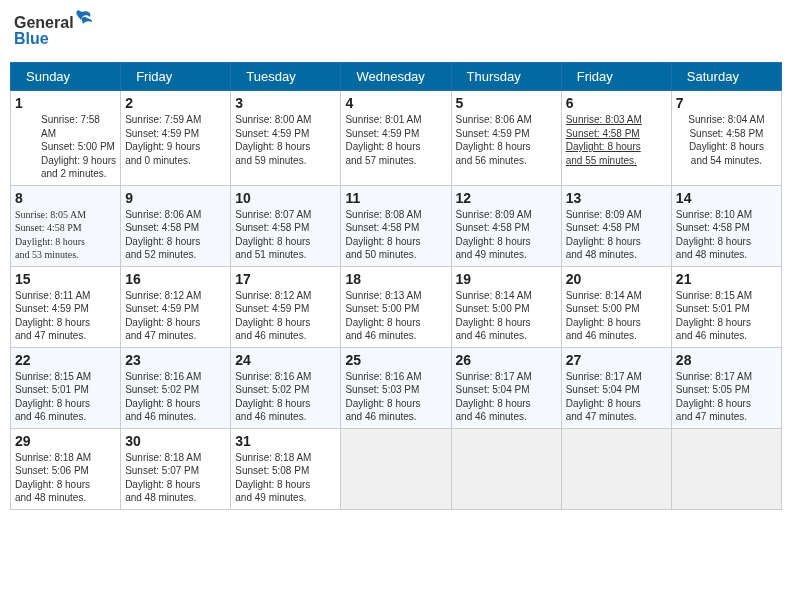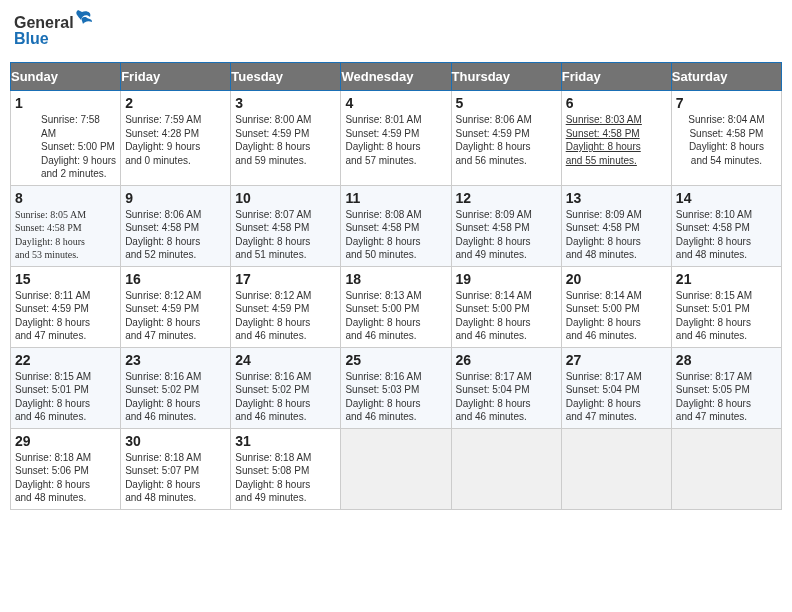--- a/index.html
+++ b/index.html
@@ -33,26 +33,26 @@
     .location {
       font-size: 14px;
       color: #555;
     }
     table {
       width: 100%;
       border-collapse: collapse;
       font-size: 10.5px;
     }
     thead tr th {
-      background-color: #737373;
+      background-color: #0369a1;
       color: #fff;
-      padding: 6px 0;
+      padding: 6px 15px;
       text-align: left;
       font-size: 13px;
-      font-weight: bold;
+      font-weight: normal;
       border: 1px solid #1a6fb5;
     }
     tbody tr td {
       border: 1px solid #ccc;
       padding: 4px 4px;
       vertical-align: top;
       width: 14.28%;
     }
     tbody tr:nth-child(even) td {
       background-color: #f5f8fc;
@@ -111,21 +111,21 @@
         <td>
           <span class="day-number">1</span>
           <div class="day-info" style="white-space: pre-line; margin-left: 26px;">Sunrise: 7:58 AM
 Sunset: 5:00 PM
 Daylight: 9 hours
 and 2 minutes.</div>
         </td>
         <td>
           <span class="day-number">2</span>
           <div class="day-info" style="white-space: pre-line;">Sunrise: 7:59 AM
-Sunset: 4:28 PM
+Sunset: 4:59 PM
 Daylight: 9 hours
 and 0 minutes.</div>
         </td>
         <td>
           <span class="day-number">3</span>
           <div class="day-info" style="white-space: pre-line;">Sunrise: 8:00 AM
 Sunset: 4:59 PM
 Daylight: 8 hours
 and 59 minutes.</div>
         </td>

